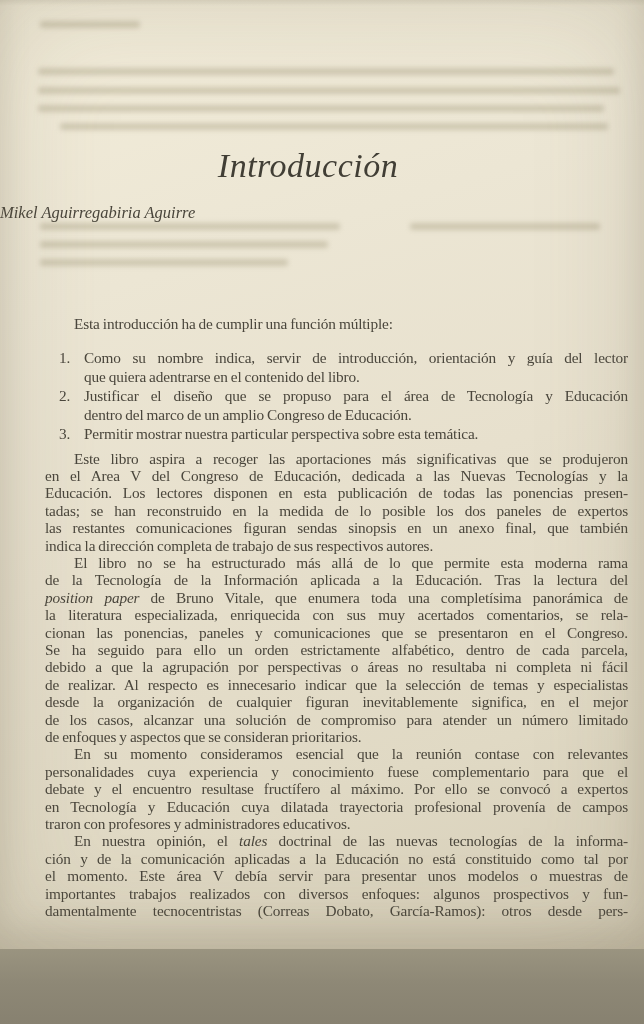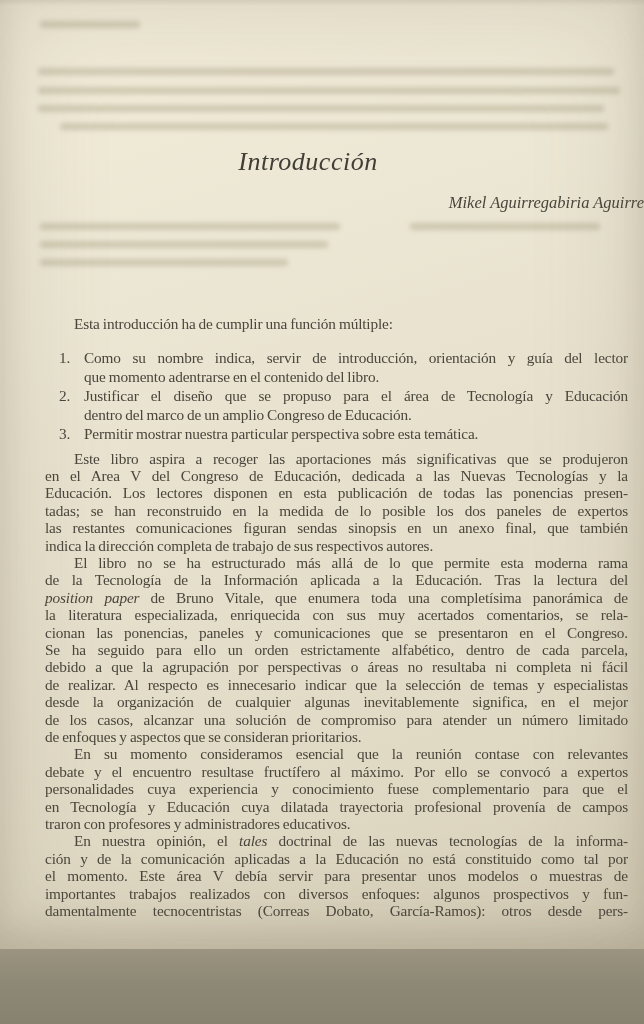--- a/index.html
+++ b/index.html
@@ -27,26 +27,26 @@
     position:absolute; left:0; top:0; width:100%; height:6px; pointer-events:none;
     background:linear-gradient(180deg,rgba(90,85,65,0.10),rgba(90,85,65,0));
   }
   
   .bleed {
     position:absolute; height:7px; border-radius:3px;
     background:rgba(140,128,96,0.30); filter:blur(2.6px);
   }
   .title {
     position:absolute; top:147px; left:0; width:616px;
-    text-align:center; font-style:italic; font-size:26px;
+    text-align:center; font-style:italic; font-size:34px;
     letter-spacing:0.5px; color:#413e35;
   }
   .author {
-    position:absolute; top:193px; left:0; width:644px;
-    text-align:right; font-style:italic; font-size:16.5px; color:#49453b;
+    position:absolute; top:203px; left:0; width:644px;
+    text-align:left; font-style:italic; font-size:16.5px; color:#49453b;
   }
   .content {
     position:absolute; left:45px; top:296px; width:583px;
     font-size:15.3px; letter-spacing:-0.15px; word-spacing:-0.6px;
     color:#4a463c;
   }
   .intro { text-indent:29px; line-height:17.5px;margin-top:19px; }
   .nlist { margin-top:15px; line-height:19.2px; }
   .list-item { display:flex; }
   .li-num { flex:0 0 25px; margin-left:14px; }
@@ -79,21 +79,21 @@
     <div class="title">Introducción</div>
     <div class="author">Mikel Aguirregabiria Aguirre</div>
 
     <div class="content">
       <div class="intro">Esta introducción ha de cumplir una función múltiple:</div>
       <div class="nlist">
           <div class="list-item">
             <div class="li-num">1.</div>
             <div class="li-body">
               <div class="ln">Como su nombre indica, servir de introducción, orientación y guía del lector</div>
-              <div class="ln endl">que momento adentrarse en el contenido del libro.</div>
+              <div class="ln endl">que quiera adentrarse en el contenido del libro.</div>
             </div>
           </div>
           <div class="list-item">
             <div class="li-num">2.</div>
             <div class="li-body">
               <div class="ln">Justificar el diseño que se propuso para el área de Tecnología y Educación</div>
               <div class="ln endl">dentro del marco de un amplio Congreso de Educación.</div>
             </div>
           </div>
           <div class="list-item">
@@ -114,28 +114,28 @@
           </div>
           <div class="para">
             <div class="ln first">El libro no se ha estructurado más allá de lo que permite esta moderna rama</div>
             <div class="ln">de la Tecnología de la Información aplicada a la Educación. Tras la lectura del</div>
             <div class="ln"><i>position paper</i> de Bruno Vitale, que enumera toda una completísima panorámica de</div>
             <div class="ln">la literatura especializada, enriquecida con sus muy acertados comentarios, se rela-</div>
             <div class="ln">cionan las ponencias, paneles y comunicaciones que se presentaron en el Congreso.</div>
             <div class="ln">Se ha seguido para ello un orden estrictamente alfabético, dentro de cada parcela,</div>
             <div class="ln">debido a que la agrupación por perspectivas o áreas no resultaba ni completa ni fácil</div>
             <div class="ln">de realizar. Al respecto es innecesario indicar que la selección de temas y especialistas</div>
-            <div class="ln">desde la organización de cualquier algunas inevitablemente significa, en el mejor</div>
+            <div class="ln">desde la organización de cualquier figuran inevitablemente significa, en el mejor</div>
             <div class="ln">de los casos, alcanzar una solución de compromiso para atender un número limitado</div>
             <div class="ln endl">de enfoques y aspectos que se consideran prioritarios.</div>
           </div>
           <div class="para">
             <div class="ln first">En su momento consideramos esencial que la reunión contase con relevantes</div>
+            <div class="ln">personalidades cuya experiencia y conocimiento fuese complementario para que el</div>
             <div class="ln">debate y el encuentro resultase fructífero al máximo. Por ello se convocó a expertos</div>
-            <div class="ln">personalidades cuya experiencia y conocimiento fuese complementario para que el</div>
             <div class="ln">en Tecnología y Educación cuya dilatada trayectoria profesional provenía de campos</div>
             <div class="ln endl">traron con profesores y administradores educativos.</div>
           </div>
           <div class="para">
             <div class="ln first">En nuestra opinión, el <i>tales</i> doctrinal de las nuevas tecnologías de la informa-</div>
             <div class="ln">ción y de la comunicación aplicadas a la Educación no está constituido como tal por</div>
             <div class="ln">el momento. Este área V debía servir para presentar unos modelos o muestras de</div>
             <div class="ln">importantes trabajos realizados con diversos enfoques: algunos prospectivos y fun-</div>
             <div class="ln">damentalmente tecnocentristas (Correas Dobato, García-Ramos): otros desde pers-</div>
           </div>

